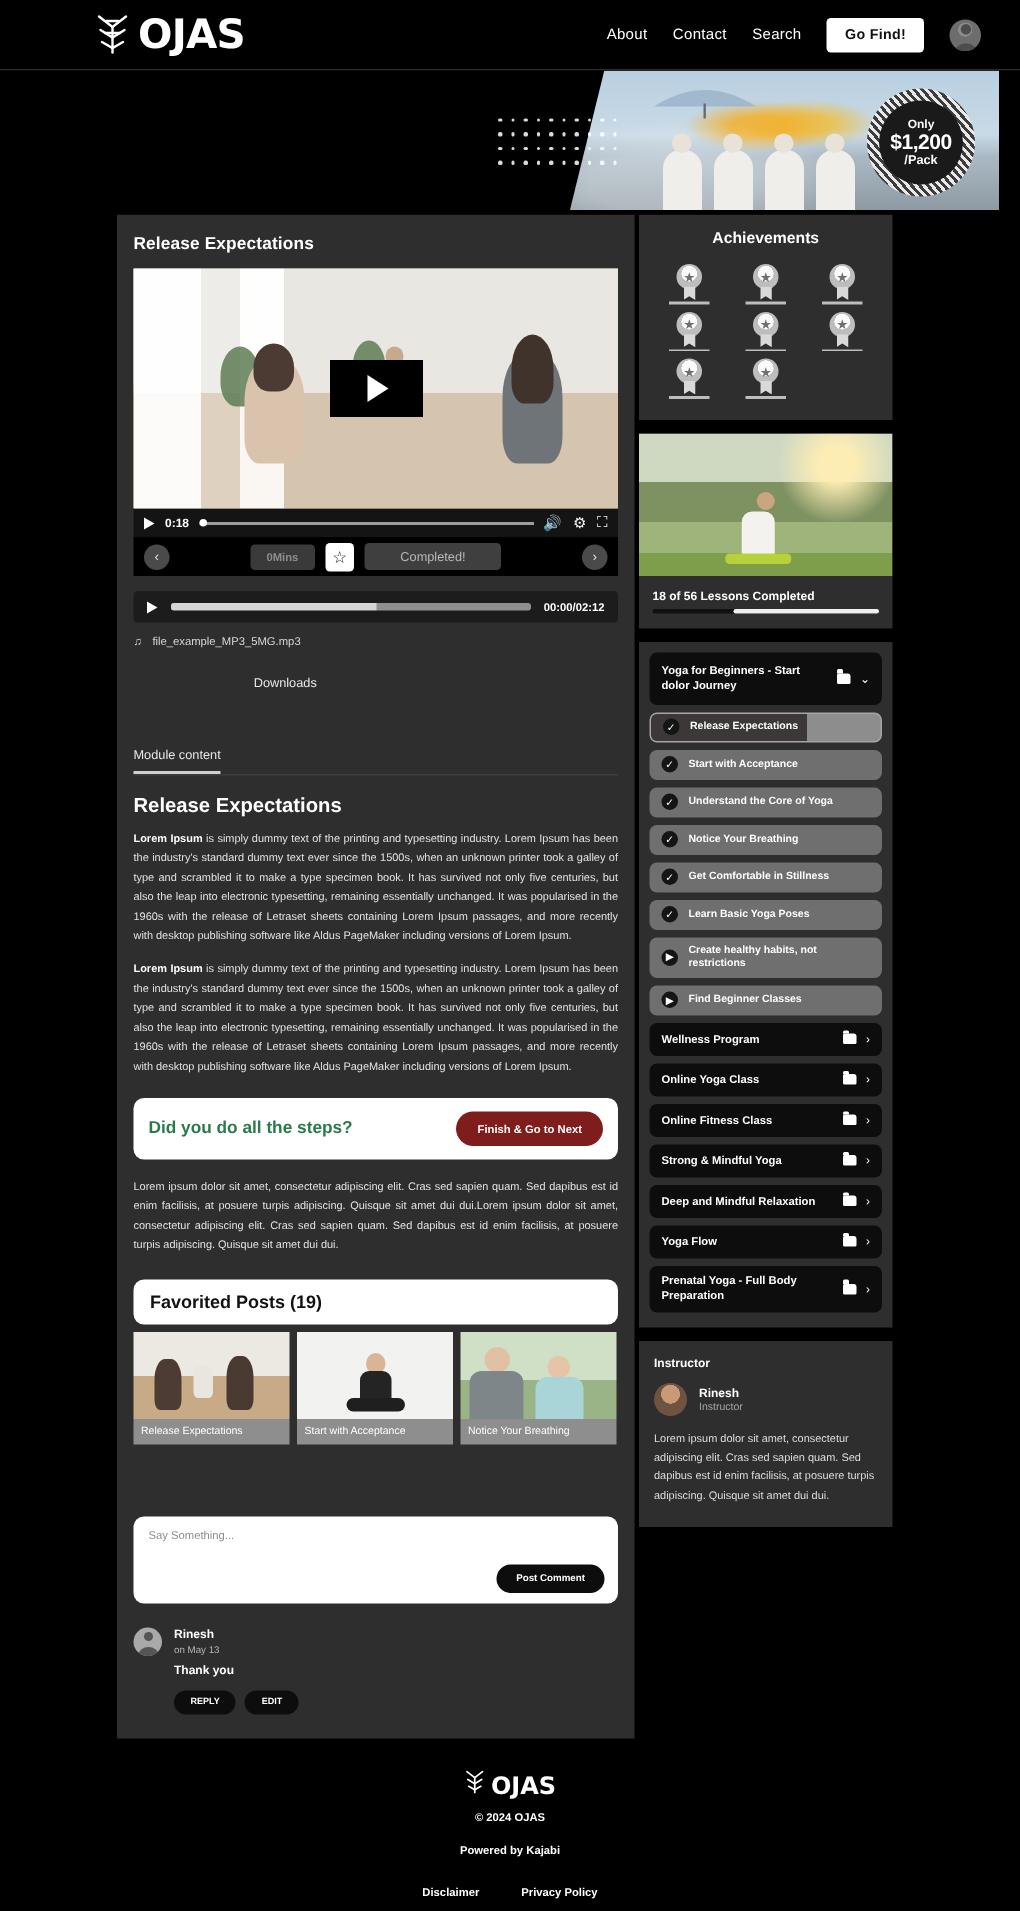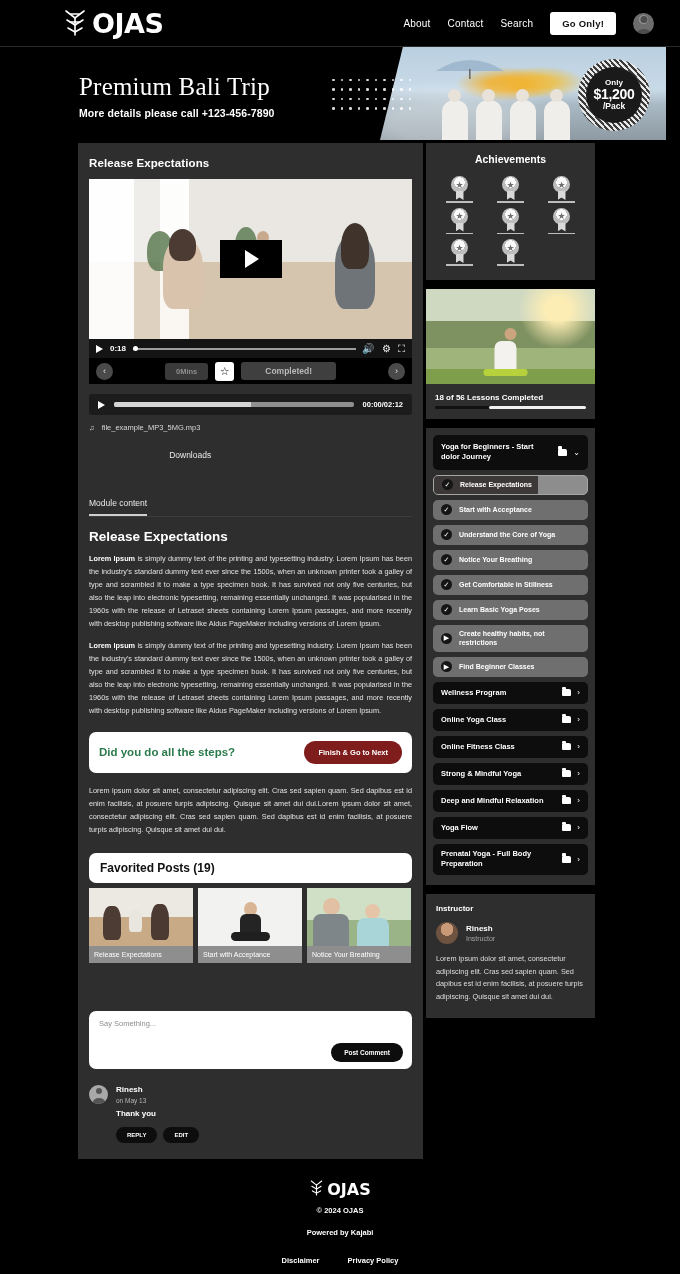--- a/index.html
+++ b/index.html
@@ -123,21 +123,21 @@
   .vnav {
     background:#000; height: 26px; display:flex; align-items:center; justify-content:center; gap: 7px; position:relative;
   }
   .vnav-arrow {
     position:absolute; width: 17px; height:17px; border-radius:50%; background:#4a4a4a;
     display:flex; align-items:center; justify-content:center; font-size:9px; color:#e2e2e2;
   }
   .vnav-arrow.left { left: 7px; } .vnav-arrow.right { right: 7px; }
   .pill-mins { background:#3a3a3a; color:#8e8e8e; font-size:7.5px; padding:4px 11px; border-radius:3px; font-weight:600;}
   .pill-star { background:#fff; color:#111; width:19px;height:19px; border-radius:3px; display:flex;align-items:center;justify-content:center; font-size:11px;}
-  .pill-done { background:#3f3f3f; color:#b9b9b9; font-size:8.5px; padding:4px 24px; border-radius:3px; font-weight:700;}
+  .pill-done { background:#3f3f3f; color:#b9b9b9; font-size:8.5px; padding:4px 24px; border-radius:3px; font-weight:400;}
 
   
   .audio-row { display:flex; align-items:center; gap:9px; background:#1c1c1c; padding:6px 9px; margin-top: 10px; border-radius:3px;}
   .a-tri{ width:0;height:0;border-left:7px solid #fff;border-top:4.5px solid transparent;border-bottom:4.5px solid transparent;}
   .abar { flex:1; height:5px; background:#8f8f8f; border-radius:2px; position:relative; overflow:hidden;}
   .abar i { position:absolute; left:0; top:0; bottom:0; width:57%; background:#d5d5d5; }
   .atime { font-size:7.5px; font-weight:600;}
   .afile { display:flex; align-items:center; gap:7px; margin-top:8px; font-size:7.5px; color:#d8d8d8;}
 
   
@@ -271,21 +271,21 @@
               <path d="M8 14 L18 14"></path>
           </g>
         </svg>
       </span>
       <span class="logo-text">OJAS</span>
     </div>
     <div class="nav">
       <a href="#">About</a>
       <a href="#">Contact</a>
       <a href="#">Search</a>
-      <div class="golive">Go Only!</div>
+      <div class="golive">Go Find!</div>
       <div class="avatar-circle"></div>
     </div>
   </div>
 
   <div class="hero">
     <div class="hero-inner">
       <div class="hero-photo">
         <div class="figure" style="left:62px;"></div>
           <div class="head" style="left:68px;bottom:38px;"></div>
         <div class="figure" style="left:96px;"></div>
@@ -334,24 +334,20 @@
           <i></i>
           <i></i>
           <i></i>
           <i></i>
           <i></i>
           <i></i>
           <i></i>
           <i></i>
           <i></i>
       </div>
-      <div class="hero-text">
-        <div class="hero-title">Premium Bali Trip</div>
-        <div class="hero-sub">More details please call +123-456-7890</div>
-      </div>
       <div class="price-badge">
         <div class="price-inner">
           <div class="price-only">Only</div>
           <div class="price-amt">$1,200</div>
           <div class="price-pack">/Pack</div>
         </div>
       </div>
     </div>
   </div>
 

